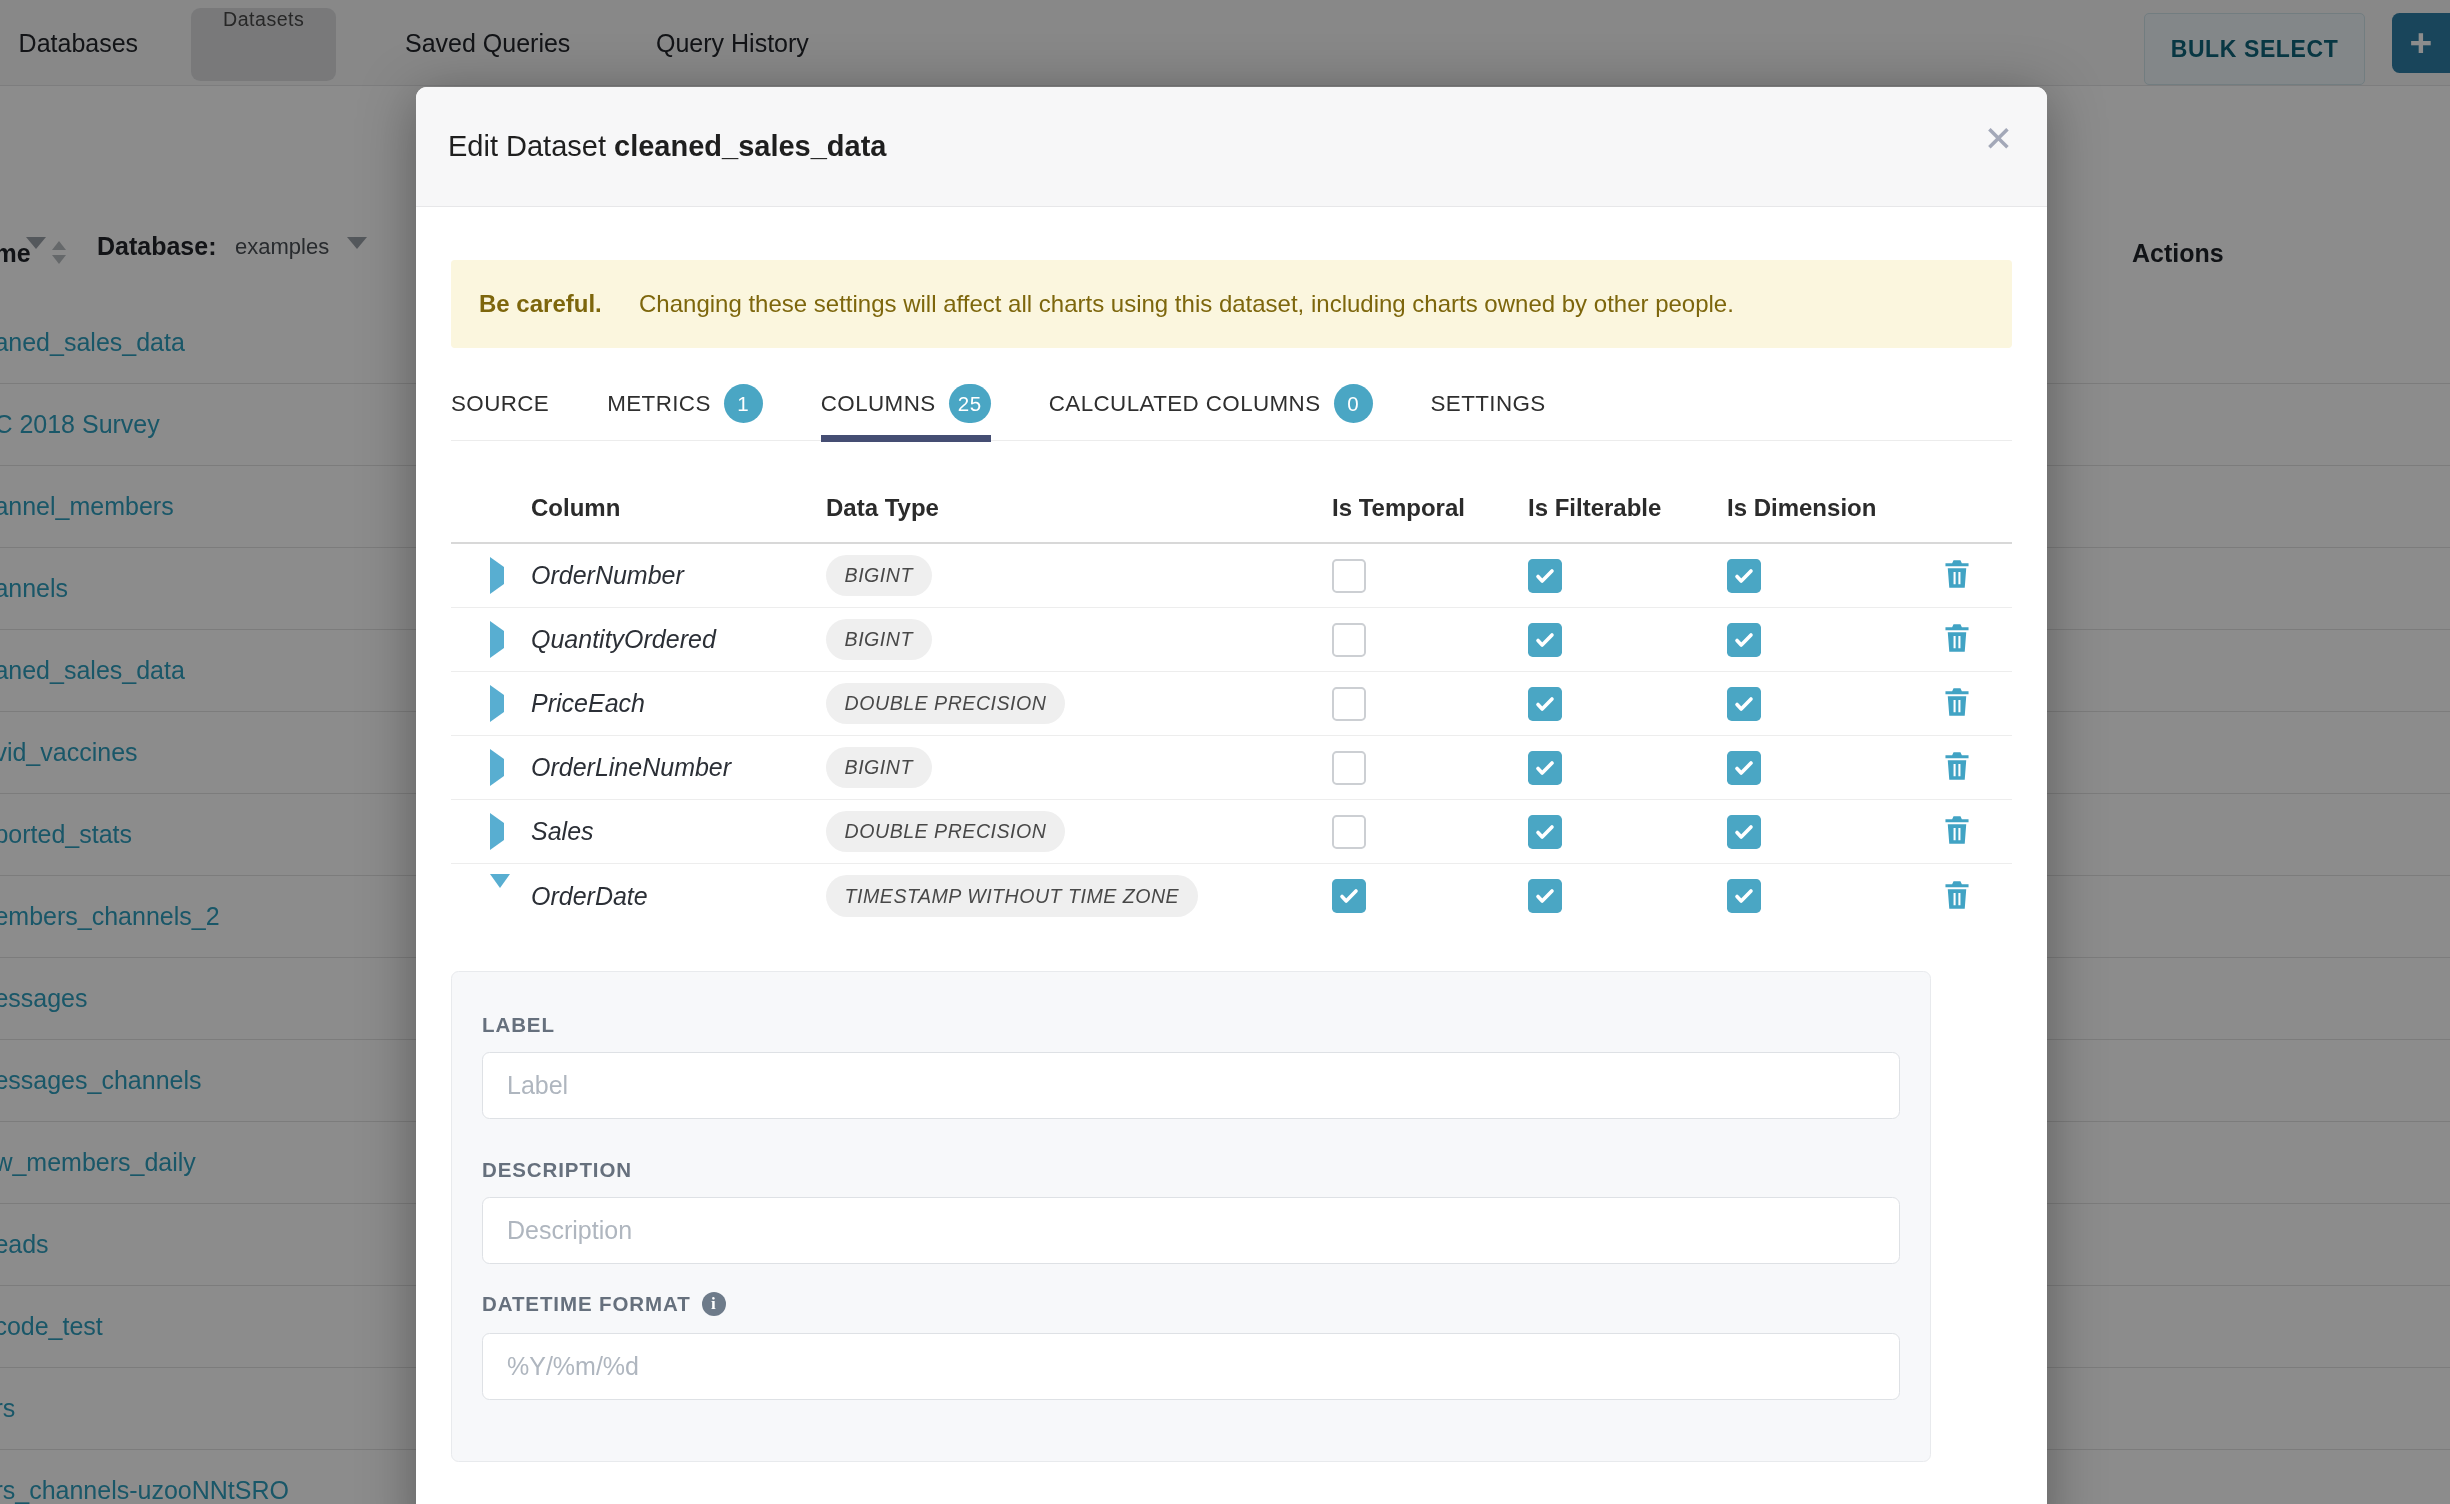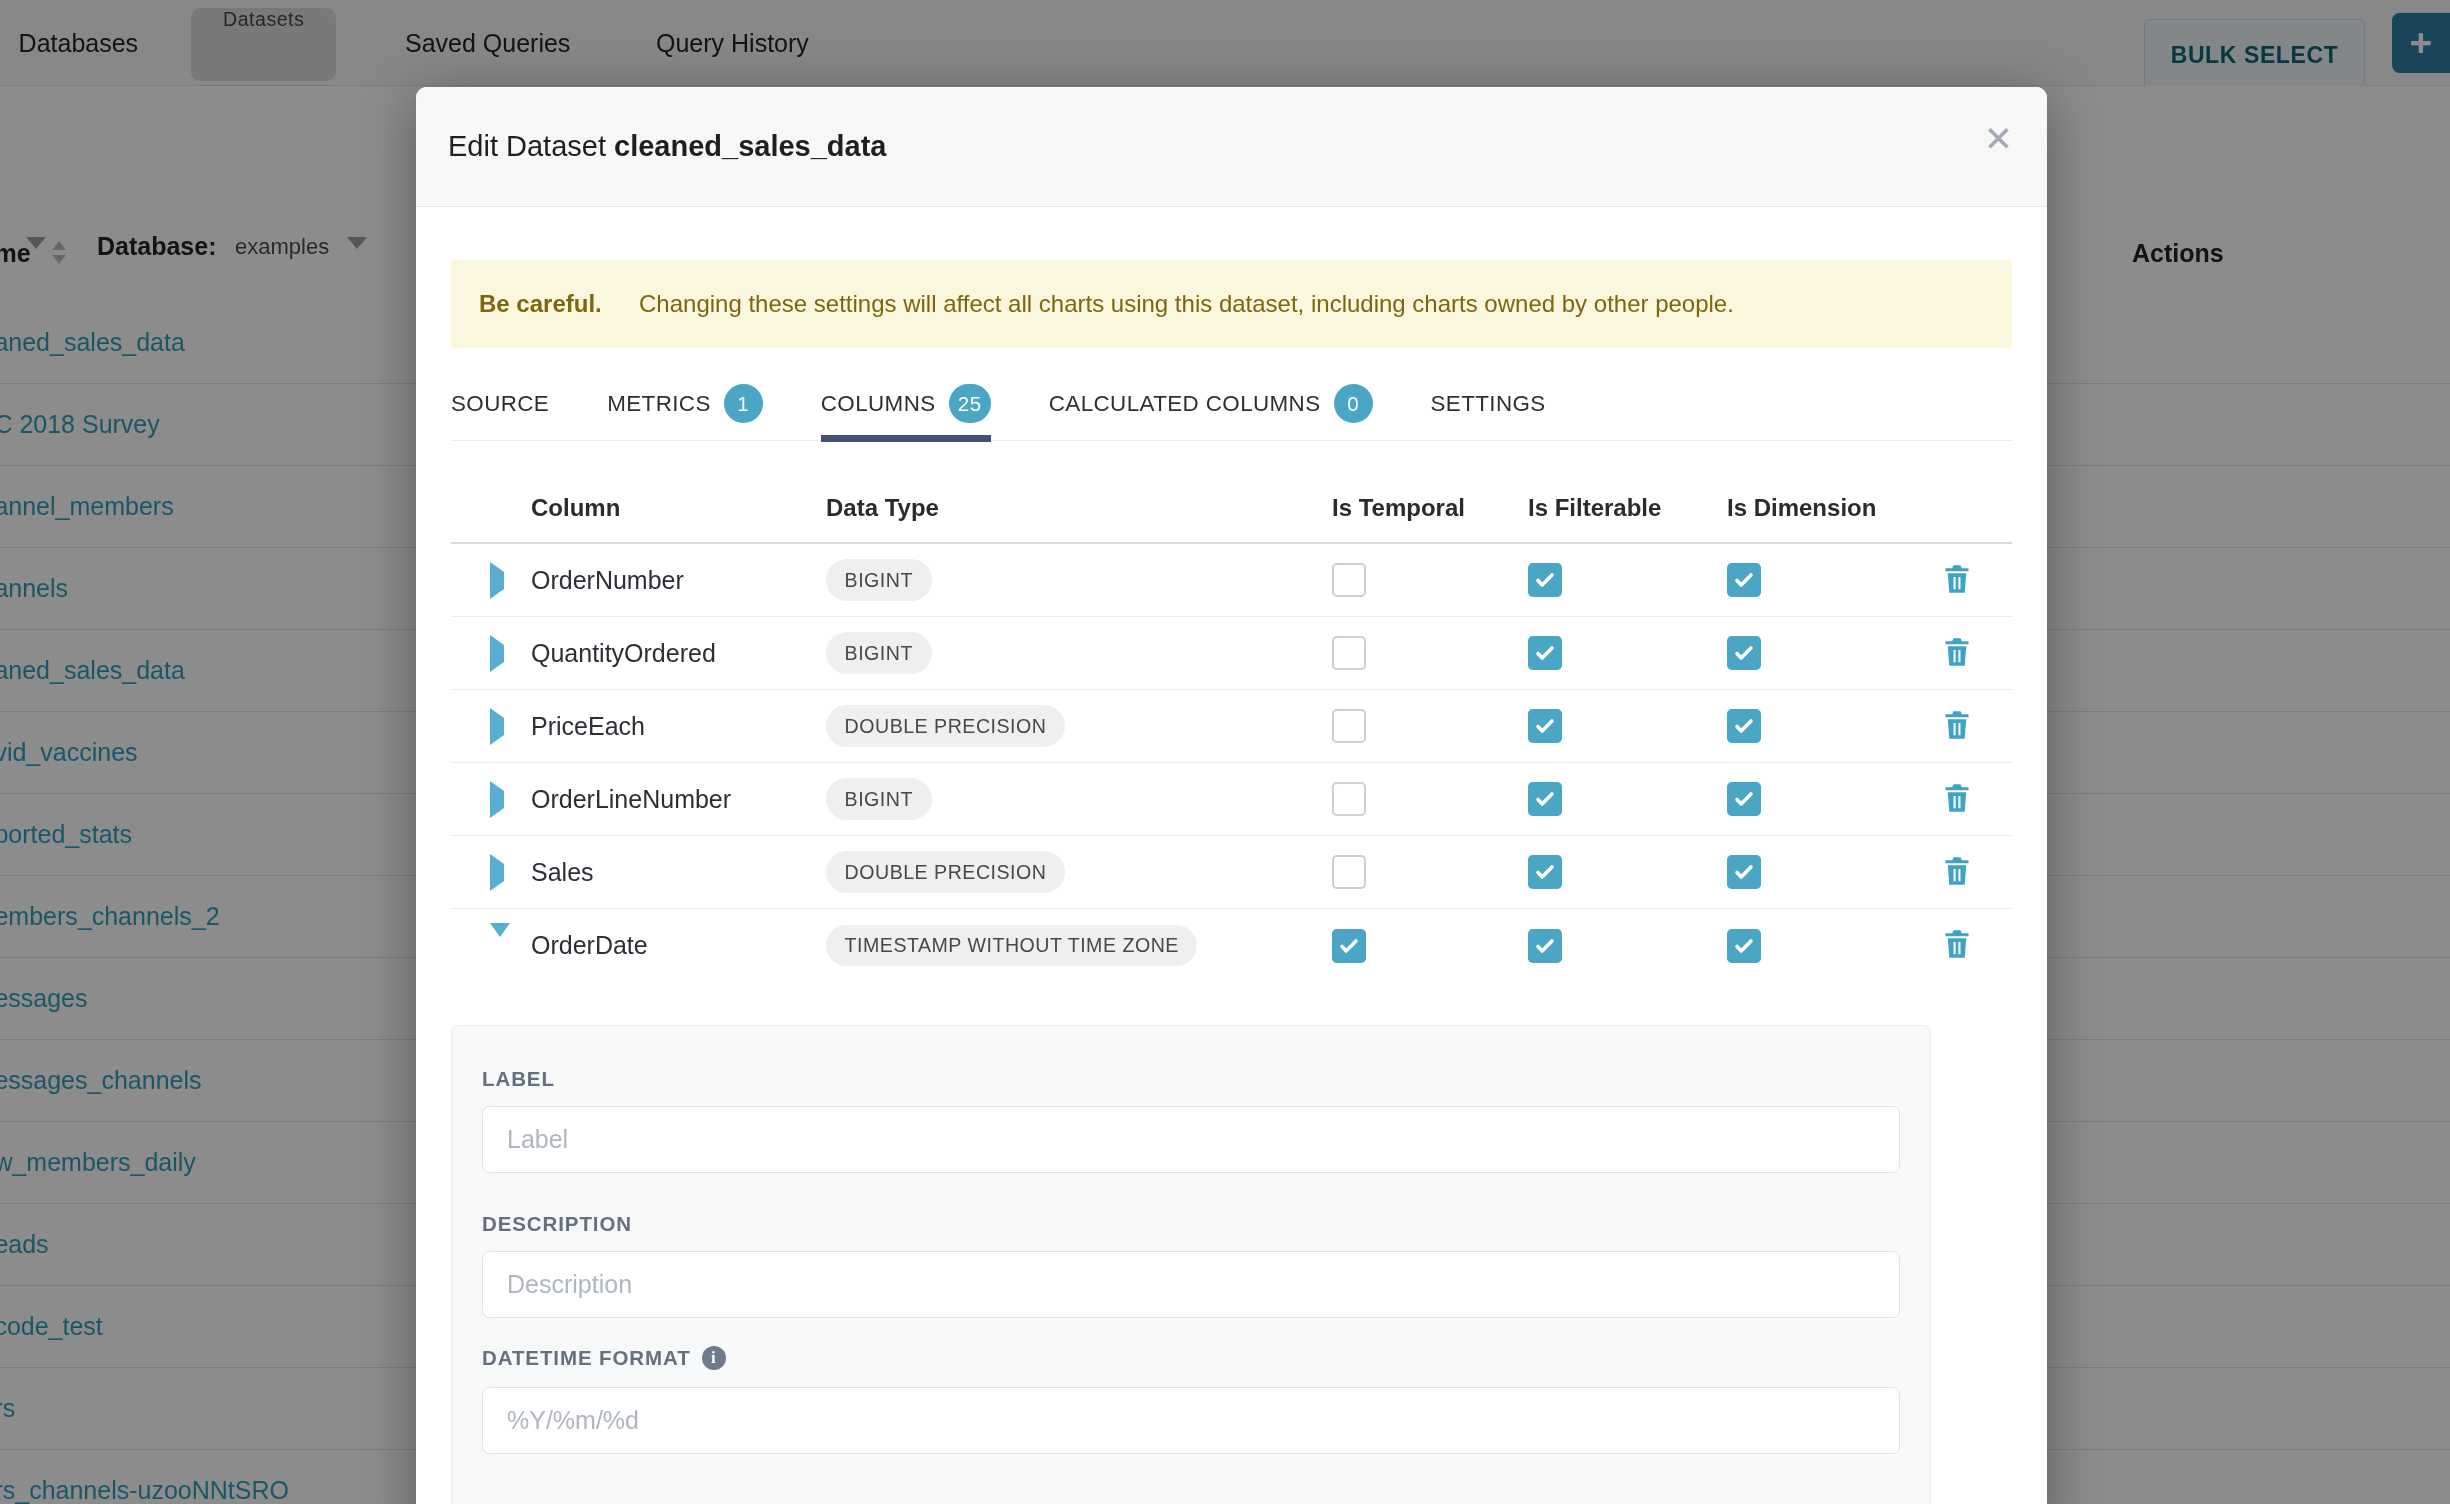--- a/index.html
+++ b/index.html
@@ -6,21 +6,21 @@
   html,body { width:2450px; height:1505px; }
   body { font-family:"Liberation Sans", sans-serif; background:#fff; }
   .page { position:relative; width:2450px; height:1505px; overflow:hidden; background:#fff; }
 
   
   .navbar { position:absolute; left:0; top:0; width:2450px; height:86px;
             background:#f7f7f8; border-bottom:0.9px solid #e3e4e6; }
   .nav-item { position:absolute; top:0; height:86px; display:flex; align-items:center;
               font-size:25px; color:#23262b; cursor:pointer; }
   .nav-item.pill { background:#dcdddf; border-radius:9.3px; top:7.5px; height:73px; padding:0 32px; }
-  .bulk-btn { position:absolute; left:2144px; top:19px; width:221px; height:72px; background:#eef6f9;
+  .bulk-btn { position:absolute; left:2144px; top:13px; width:221px; height:72px; background:#eef6f9;
               border:0.9px solid #cfe3ea; border-radius:5px; display:flex; align-items:center; justify-content:center;
               font-size:23px; font-weight:bold; letter-spacing:0.6px; color:#10657b; }
   .add-btn { position:absolute; left:2392px; top:13px; width:58px; height:60px; background:#2e7fa6;
              border-radius:7.5px 0 0 7.5px; display:flex; align-items:center; justify-content:center;
              color:#fff; font-size:39px; font-weight:bold; line-height:0; }
 
   .filterbar { position:absolute; left:0; top:86px; width:2450px; height:131px; background:#fff; }
   .caret-down { width:0; height:0; border-left:10.3px solid transparent; border-right:10.3px solid transparent;
                 border-top:12px solid #9aa0a8; display:inline-block; }
   .fb-caret1 { position:absolute; left:26px; top:151px; }
@@ -59,21 +59,21 @@
   .tabs { margin-top:36px; display:flex; gap:58px; border-bottom:1.9px solid #ececec; }
   .tab { position:relative; display:flex; align-items:center; gap:13px; padding-bottom:17px;
          font-size:22.4px; letter-spacing:0.4px; color:#2f2f2f; cursor:pointer; }
   .tab.active::after { content:""; position:absolute; left:0; right:0; bottom:-1.9px; height:6.5px; background:#454e73; }
   .badge { background:#4aa6c4; color:#fff; border-radius:931px; min-width:39px; height:39px;
            display:flex; align-items:center; justify-content:center; font-size:20.5px; padding:0 9.3px; }
 
   .cols-grid { display:grid; grid-template-columns:80px 295px 506px 196px 199px 216px 1fr; align-items:center; }
   .cols-head { height:103px; border-bottom:2.8px solid #d8d8d8; }
   .cols-head > div { font-size:24px; font-weight:bold; color:#2b2b2b; align-self:end; padding-bottom:20.5px; }
-  .col-row { height:73px; border-bottom:0.9px solid #ededed; }
+  .col-row { height:64px; border-bottom:0.9px solid #ededed;font-style:italic; }
   .col-row:last-child { border-bottom:none; }
   .caret-cell { padding-left:39px; }
   .tri-right { width:0;height:0;border-top:10.3px solid transparent;border-bottom:10.3px solid transparent;border-left:14px solid #58aed1; }
   .tri-down  { width:0;height:0;border-left:10.3px solid transparent;border-right:10.3px solid transparent;border-top:14px solid #58aed1; }
   .col-name { font-size:25px; color:#2b2f36; }
   .pill { display:inline-block; background:#efefef; color:#484848; font-size:19.6px; letter-spacing:0.5px;
           padding:9.3px 18.6px; border-radius:22.4px; }
   .cb { width:34px; height:34px; border-radius:4.7px; border:2.8px solid #cccfd3; background:#fff; cursor:pointer; }
   .cb.checked { border:none; background:#4aa6c4; display:flex; align-items:center; justify-content:center; }
   .cb.checked svg { width:24px; height:24px; }

